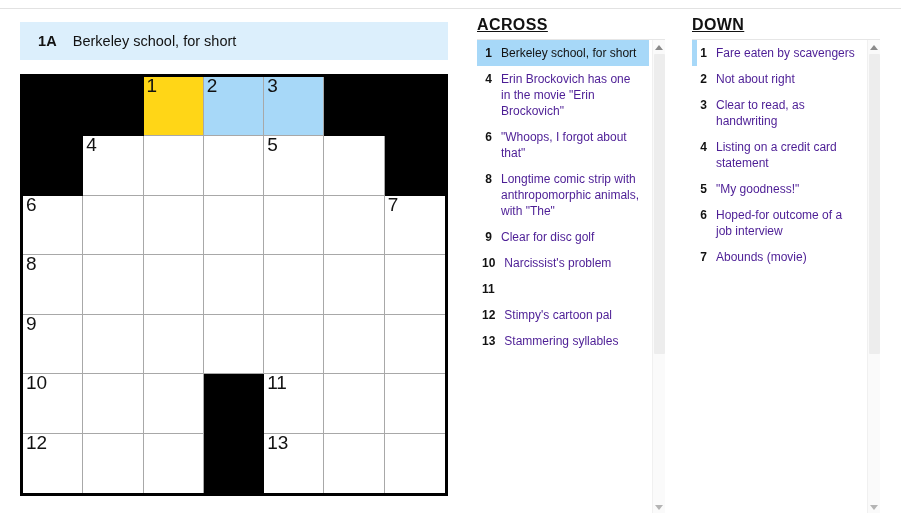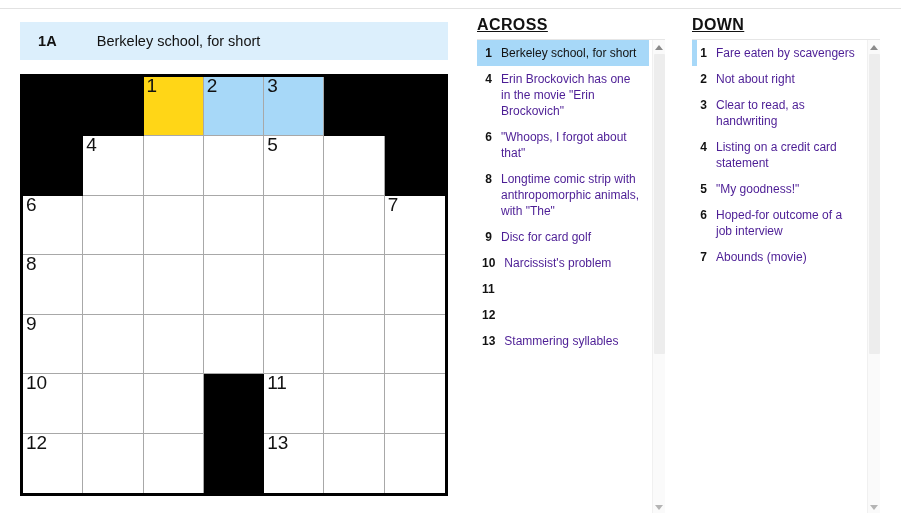--- a/index.html
+++ b/index.html
@@ -28,21 +28,20 @@
     left: 20px; top: 22px;
     width: 428px;
   }
   .current-clue-bar {
     width: 428px;
     height: 38px;
     background: #dceffc;
     display: flex;
     align-items: center;
     padding: 0 0 0 18px;
-    gap: 24px;
   }
   .current-clue-num {
     font-size: 14.5px;
     font-weight: 700;
     color: #121212;
     letter-spacing: .1px;
     margin-right: 16px;
     white-space: nowrap;
   }
   .current-clue-text {
@@ -321,31 +320,32 @@
           <li class="clue-item plain">
             <span class="cnum">6</span>
             <span class="ctext">"Whoops, I forgot about that"</span>
           </li>
           <li class="clue-item plain">
             <span class="cnum">8</span>
             <span class="ctext">Longtime comic strip with anthropomorphic animals, with "The"</span>
           </li>
           <li class="clue-item plain">
             <span class="cnum">9</span>
-            <span class="ctext">Disc for card golf</span>
+            <span class="ctext">Clear for disc golf</span>
           </li>
           <li class="clue-item plain">
             <span class="cnum">10</span>
             <span class="ctext">Narcissist's problem</span>
           </li>
           <li class="clue-item plain">
             <span class="cnum">11</span>
           </li>
           <li class="clue-item plain">
             <span class="cnum">12</span>
+            <span class="ctext">Stimpy's cartoon pal</span>
           </li>
           <li class="clue-item plain">
             <span class="cnum">13</span>
             <span class="ctext">Stammering syllables</span>
           </li>
         </ul>
       <div class="vscroll">
         <div class="track"></div>
         <div class="arrow up">
             <i></i>

